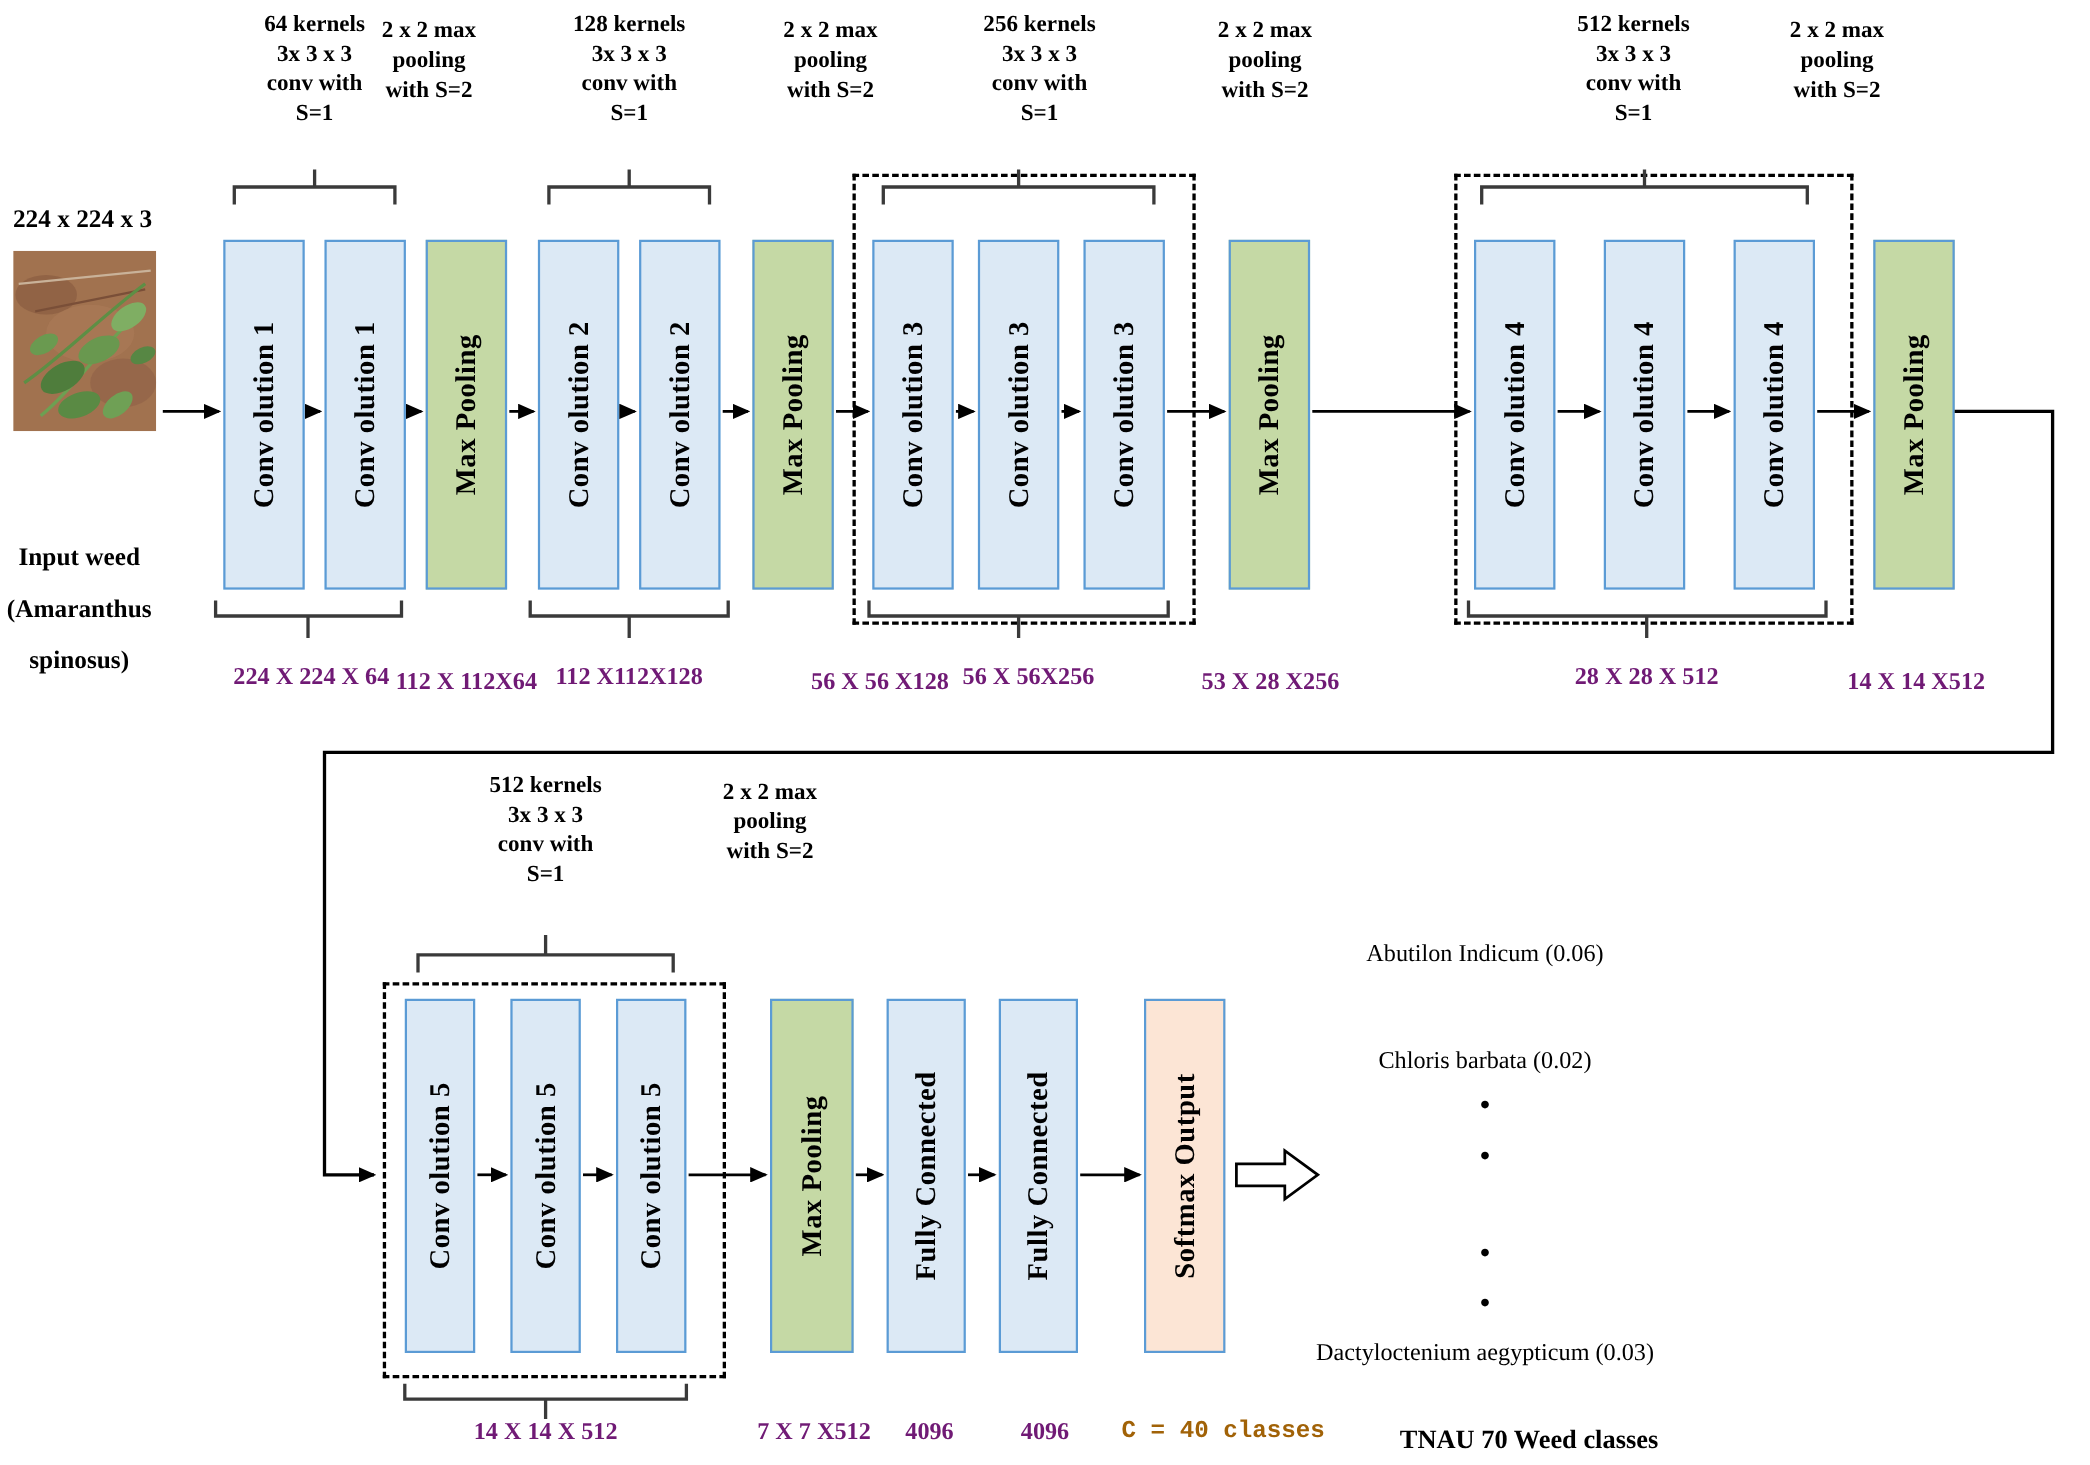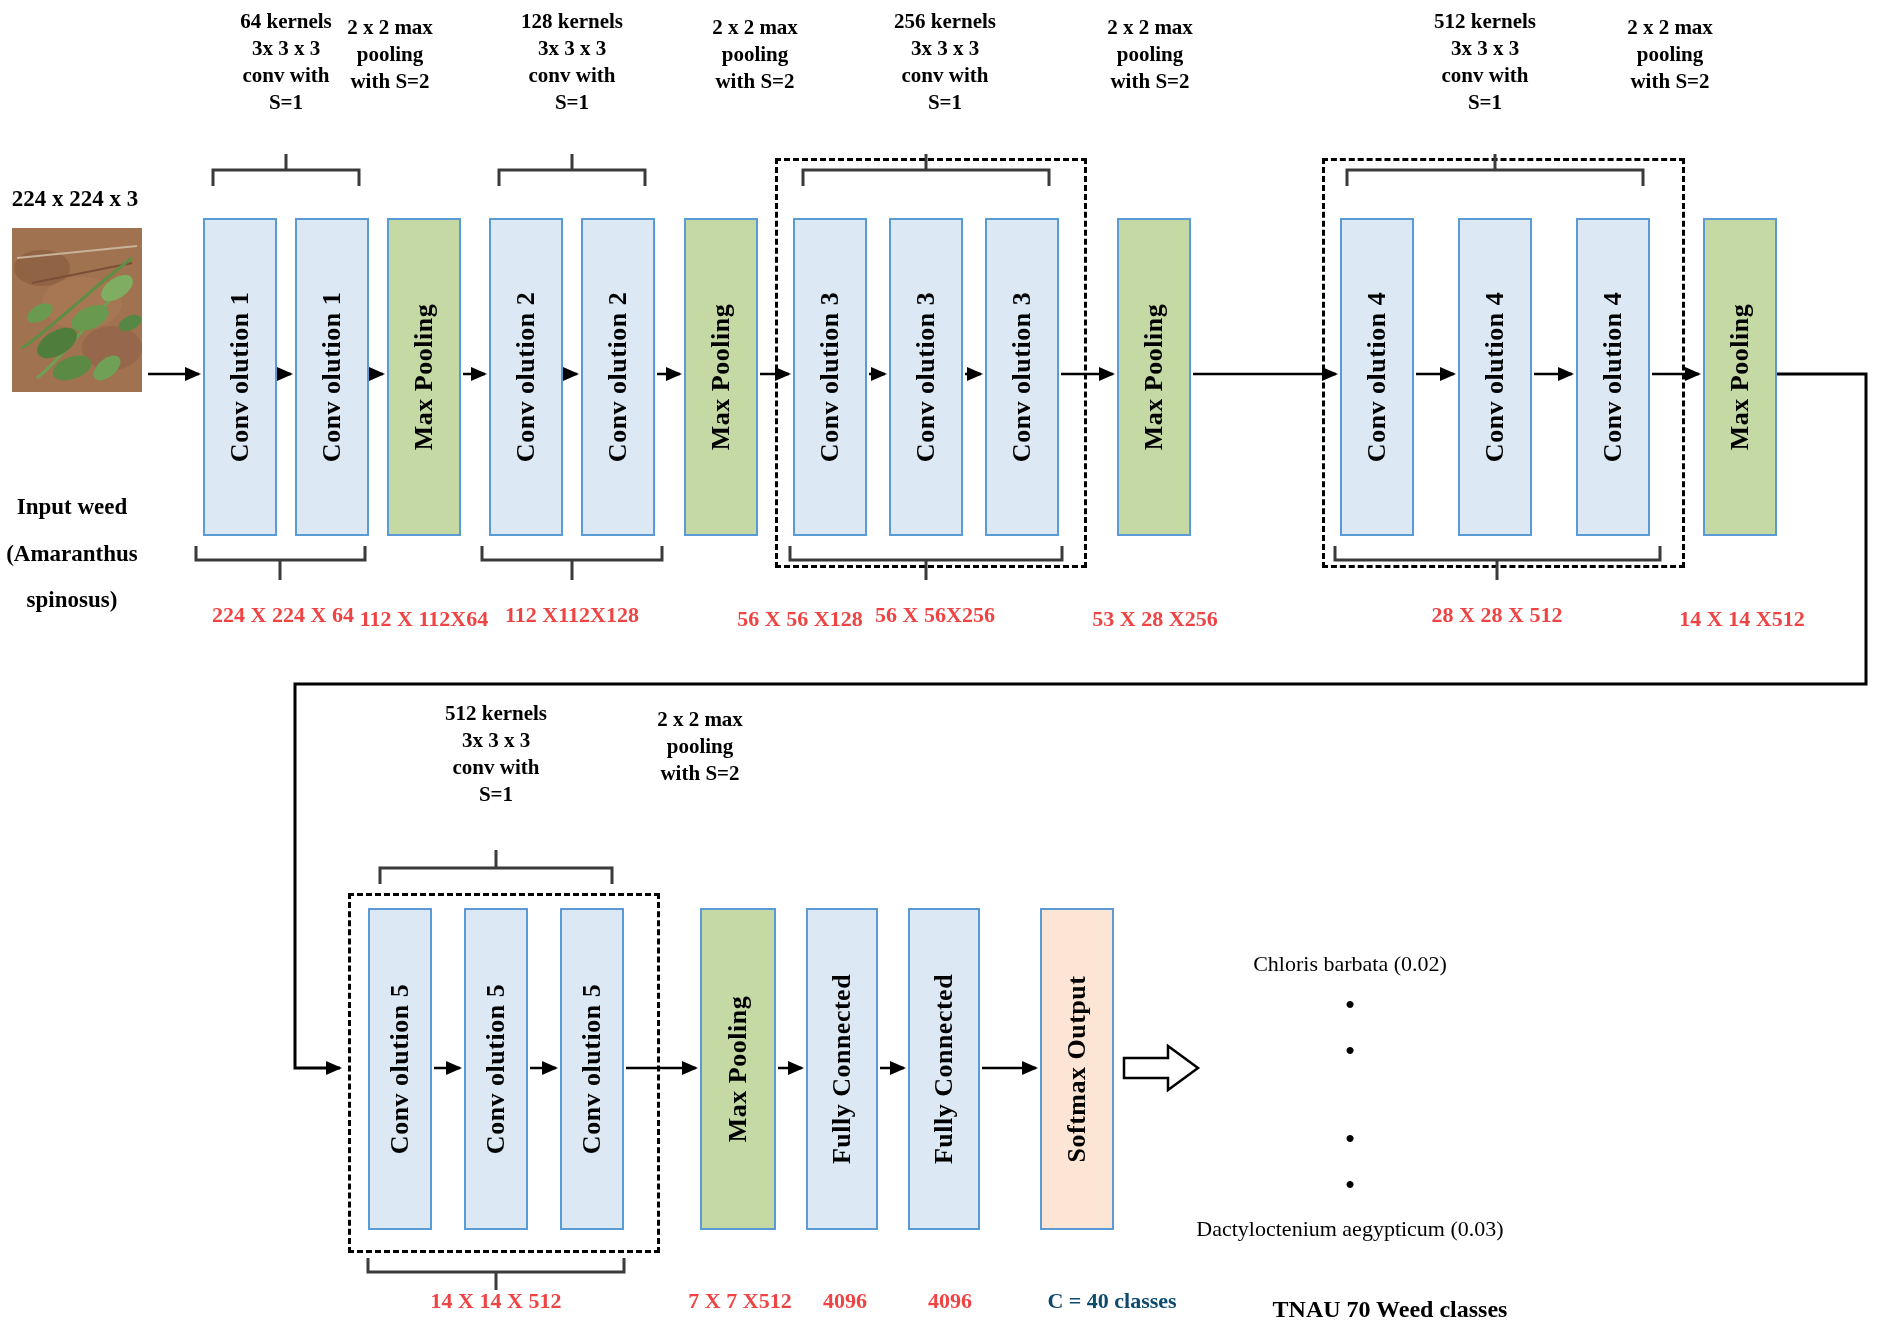--- a/index.html
+++ b/index.html
@@ -9,21 +9,21 @@
        border:2px solid #5b9bd5;box-sizing:border-box;}
   .conv{background:#dce9f5;}
   .pool{background:#c5d9a5;}
   .soft{background:#fce5d5;}
   .vtext{transform:rotate(-90deg);white-space:nowrap;font-weight:bold;font-size:26px;
          letter-spacing:.5px;}
   .dashedgrp{position:absolute;border:3px dashed #000;box-sizing:border-box;background:transparent;}
   .oplabel{position:absolute;width:200px;text-align:center;font-weight:bold;font-size:21px;
            line-height:27px;white-space:pre-line;}
   .dim{position:absolute;width:240px;text-align:center;font-weight:bold;font-size:22px;
-       color:#ef4444;white-space:nowrap;}
+       color:#701a75;white-space:nowrap;}
   .caption{position:absolute;width:160px;text-align:center;font-weight:bold;font-size:23px;}
   .cls{position:absolute;left:1120px;width:460px;text-align:center;font-size:22px;white-space:nowrap;}
   .cls.bold{font-weight:bold;}
   .clsdot{position:absolute;left:1120px;width:460px;text-align:center;font-size:26px;font-weight:bold;}
   svg.overlay{position:absolute;left:0;top:0;z-index:5;}
   .weedimg{position:absolute;left:12px;top:228px;}
 </style>
 </head>
 <body>
 
@@ -165,22 +165,23 @@
       <span class="vtext">Fully Connected</span>
     </div>
   <div class="box soft" style="left:1040px;top:908px;width:74px;height:322px;">
       <span class="vtext">Softmax Output</span>
     </div>
 
   <div class="dim" style="left:376px;top:1288px;">14 X 14 X 512</div>
   <div class="dim" style="left:620px;top:1288px;">7 X 7 X512</div>
   <div class="dim" style="left:725px;top:1288px;">4096</div>
   <div class="dim" style="left:830px;top:1288px;">4096</div>
-  <div class="dim" style="left:992px;top:1288px;color:#0c4a6e;">C = 40 classes</div>
-
+  <div class="dim" style="left:992px;top:1288px;color:#a16207;font-family:Liberation Mono, monospace;">C = 40 classes</div>
+
+  <div class="cls" style="top:854px;">Abutilon Indicum (0.06)</div>
   <div class="cls" style="top:951px;">Chloris barbata (0.02)</div>
   <div class="clsdot" style="top:990px;">•</div>
   <div class="clsdot" style="top:1036px;">•</div>
   <div class="clsdot" style="top:1124px;">•</div>
   <div class="clsdot" style="top:1170px;">•</div>
   <div class="cls" style="top:1216px;">Dactyloctenium aegypticum (0.03)</div>
   <div class="cls bold" style="top:1296px;font-size:24px;left:1160px;">TNAU 70 Weed classes</div>
 
   <svg class="overlay" width="1900" height="1332" viewBox="0 0 1900 1332">
     <defs>

